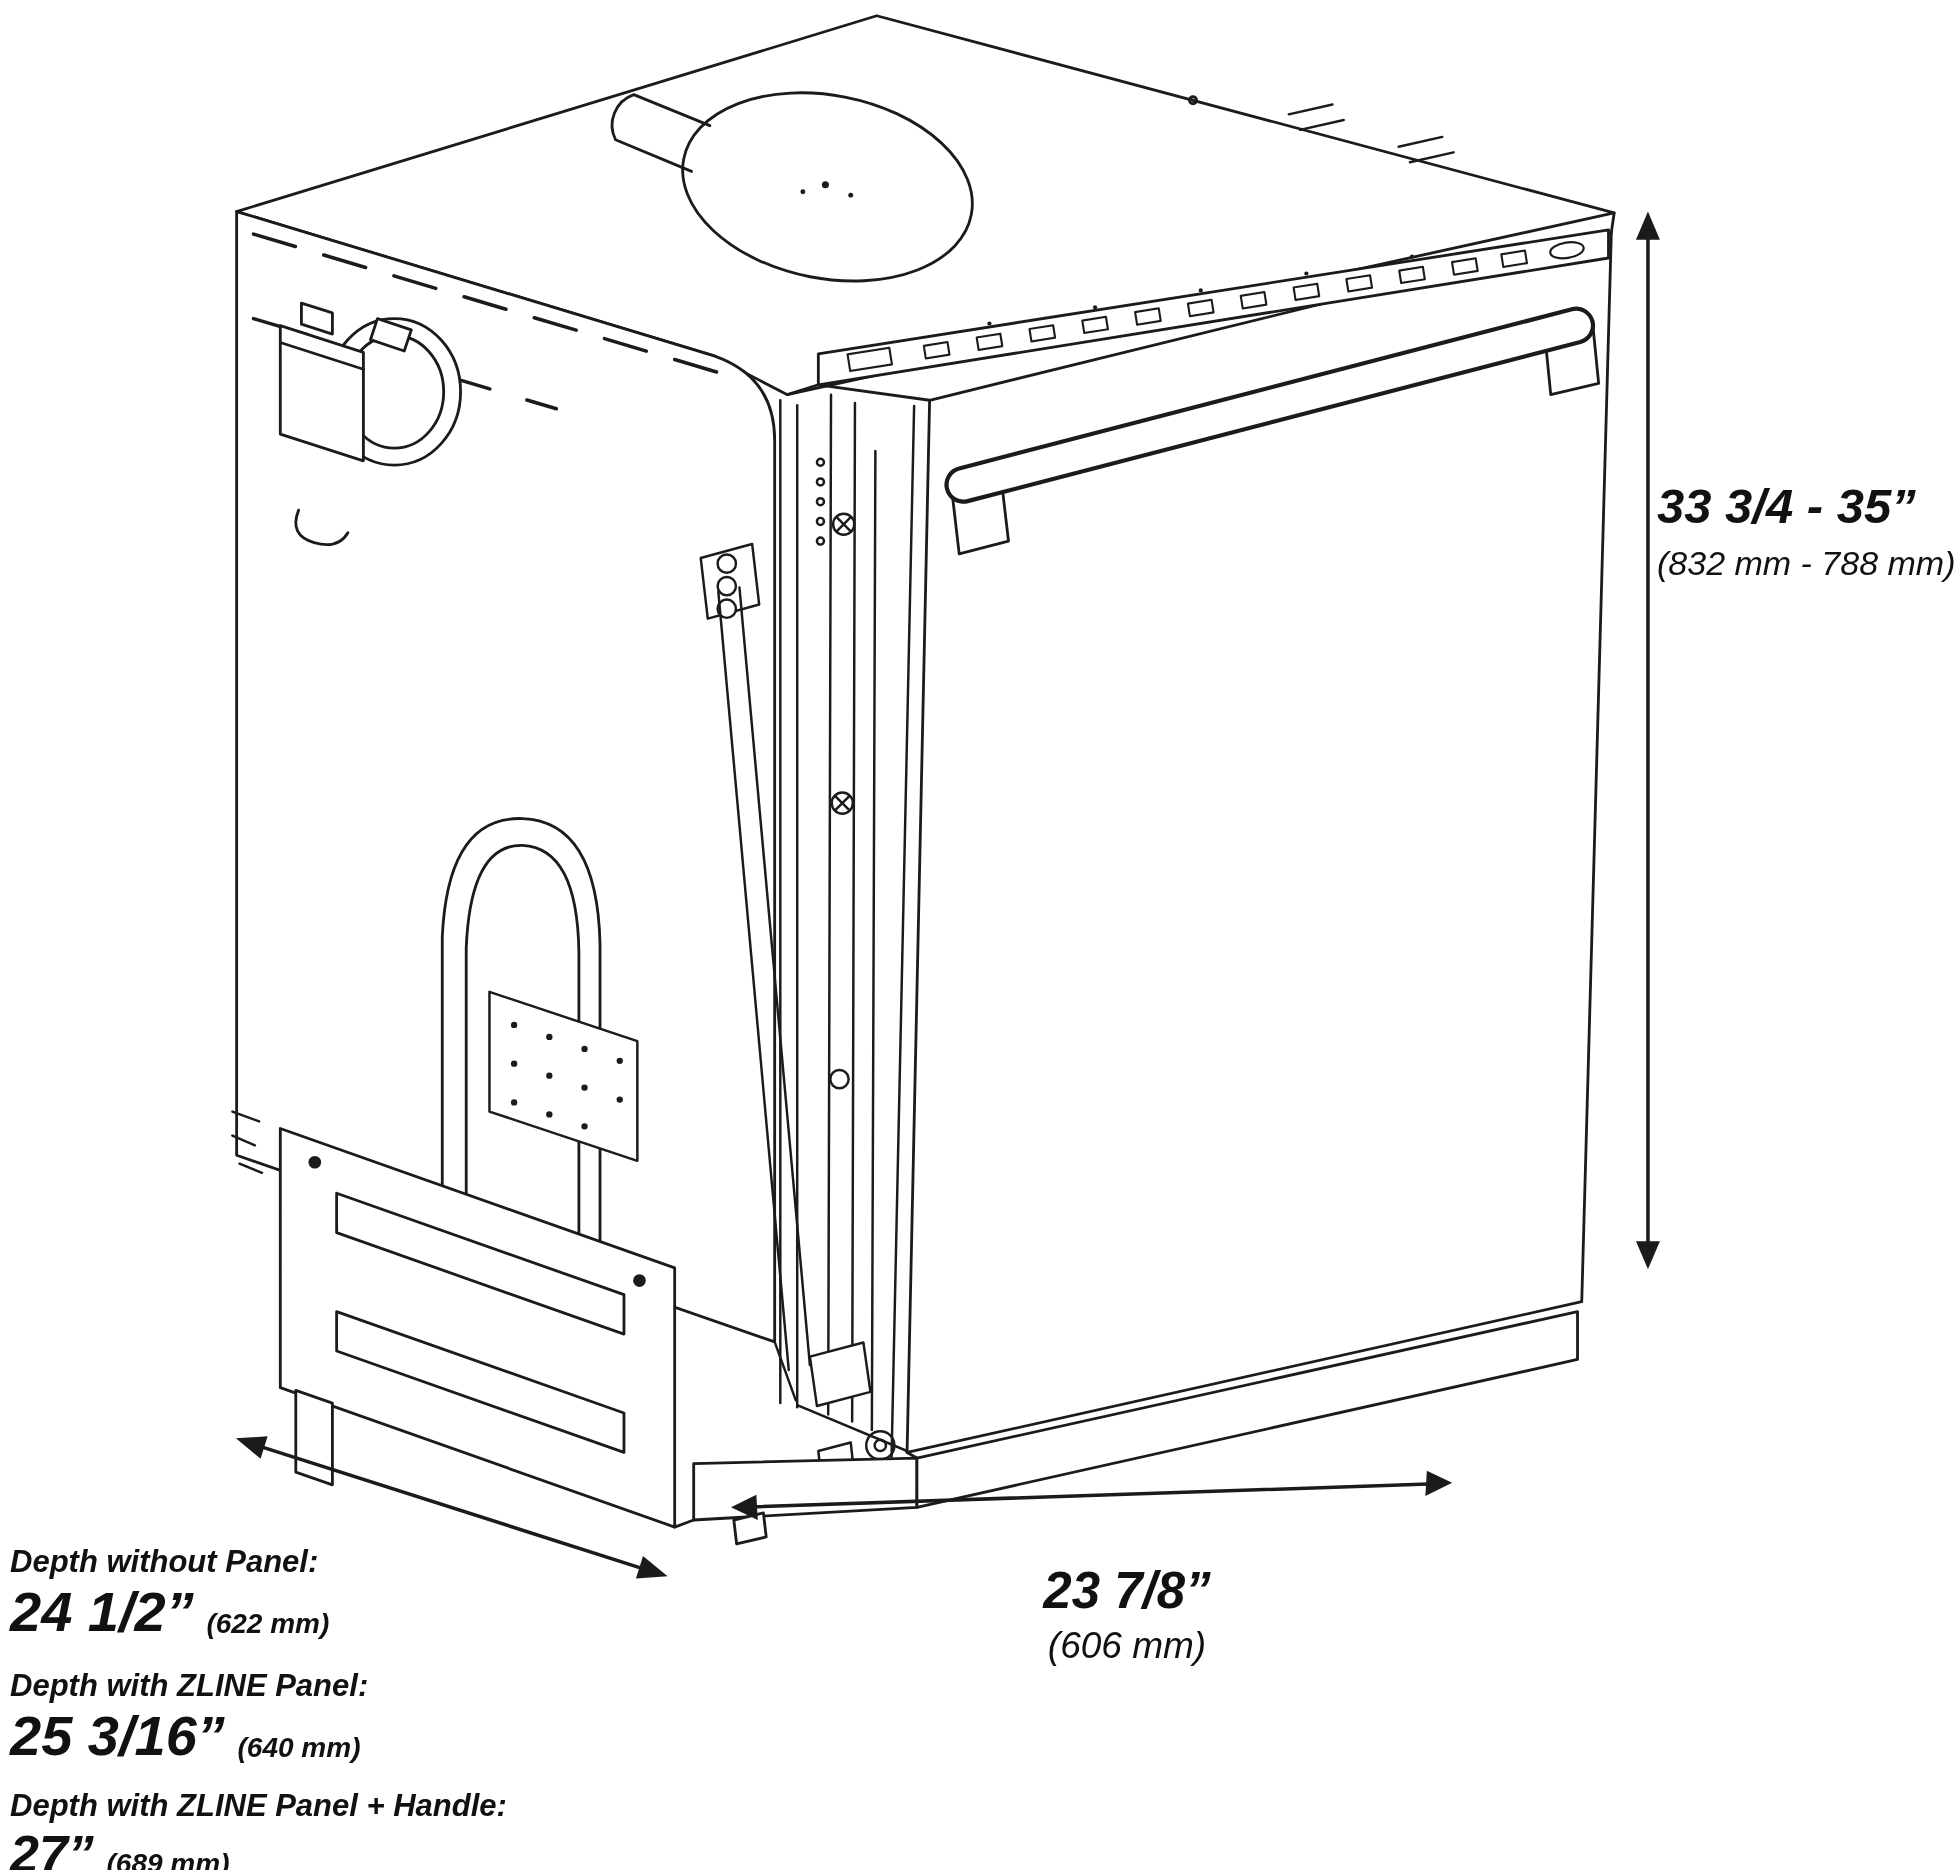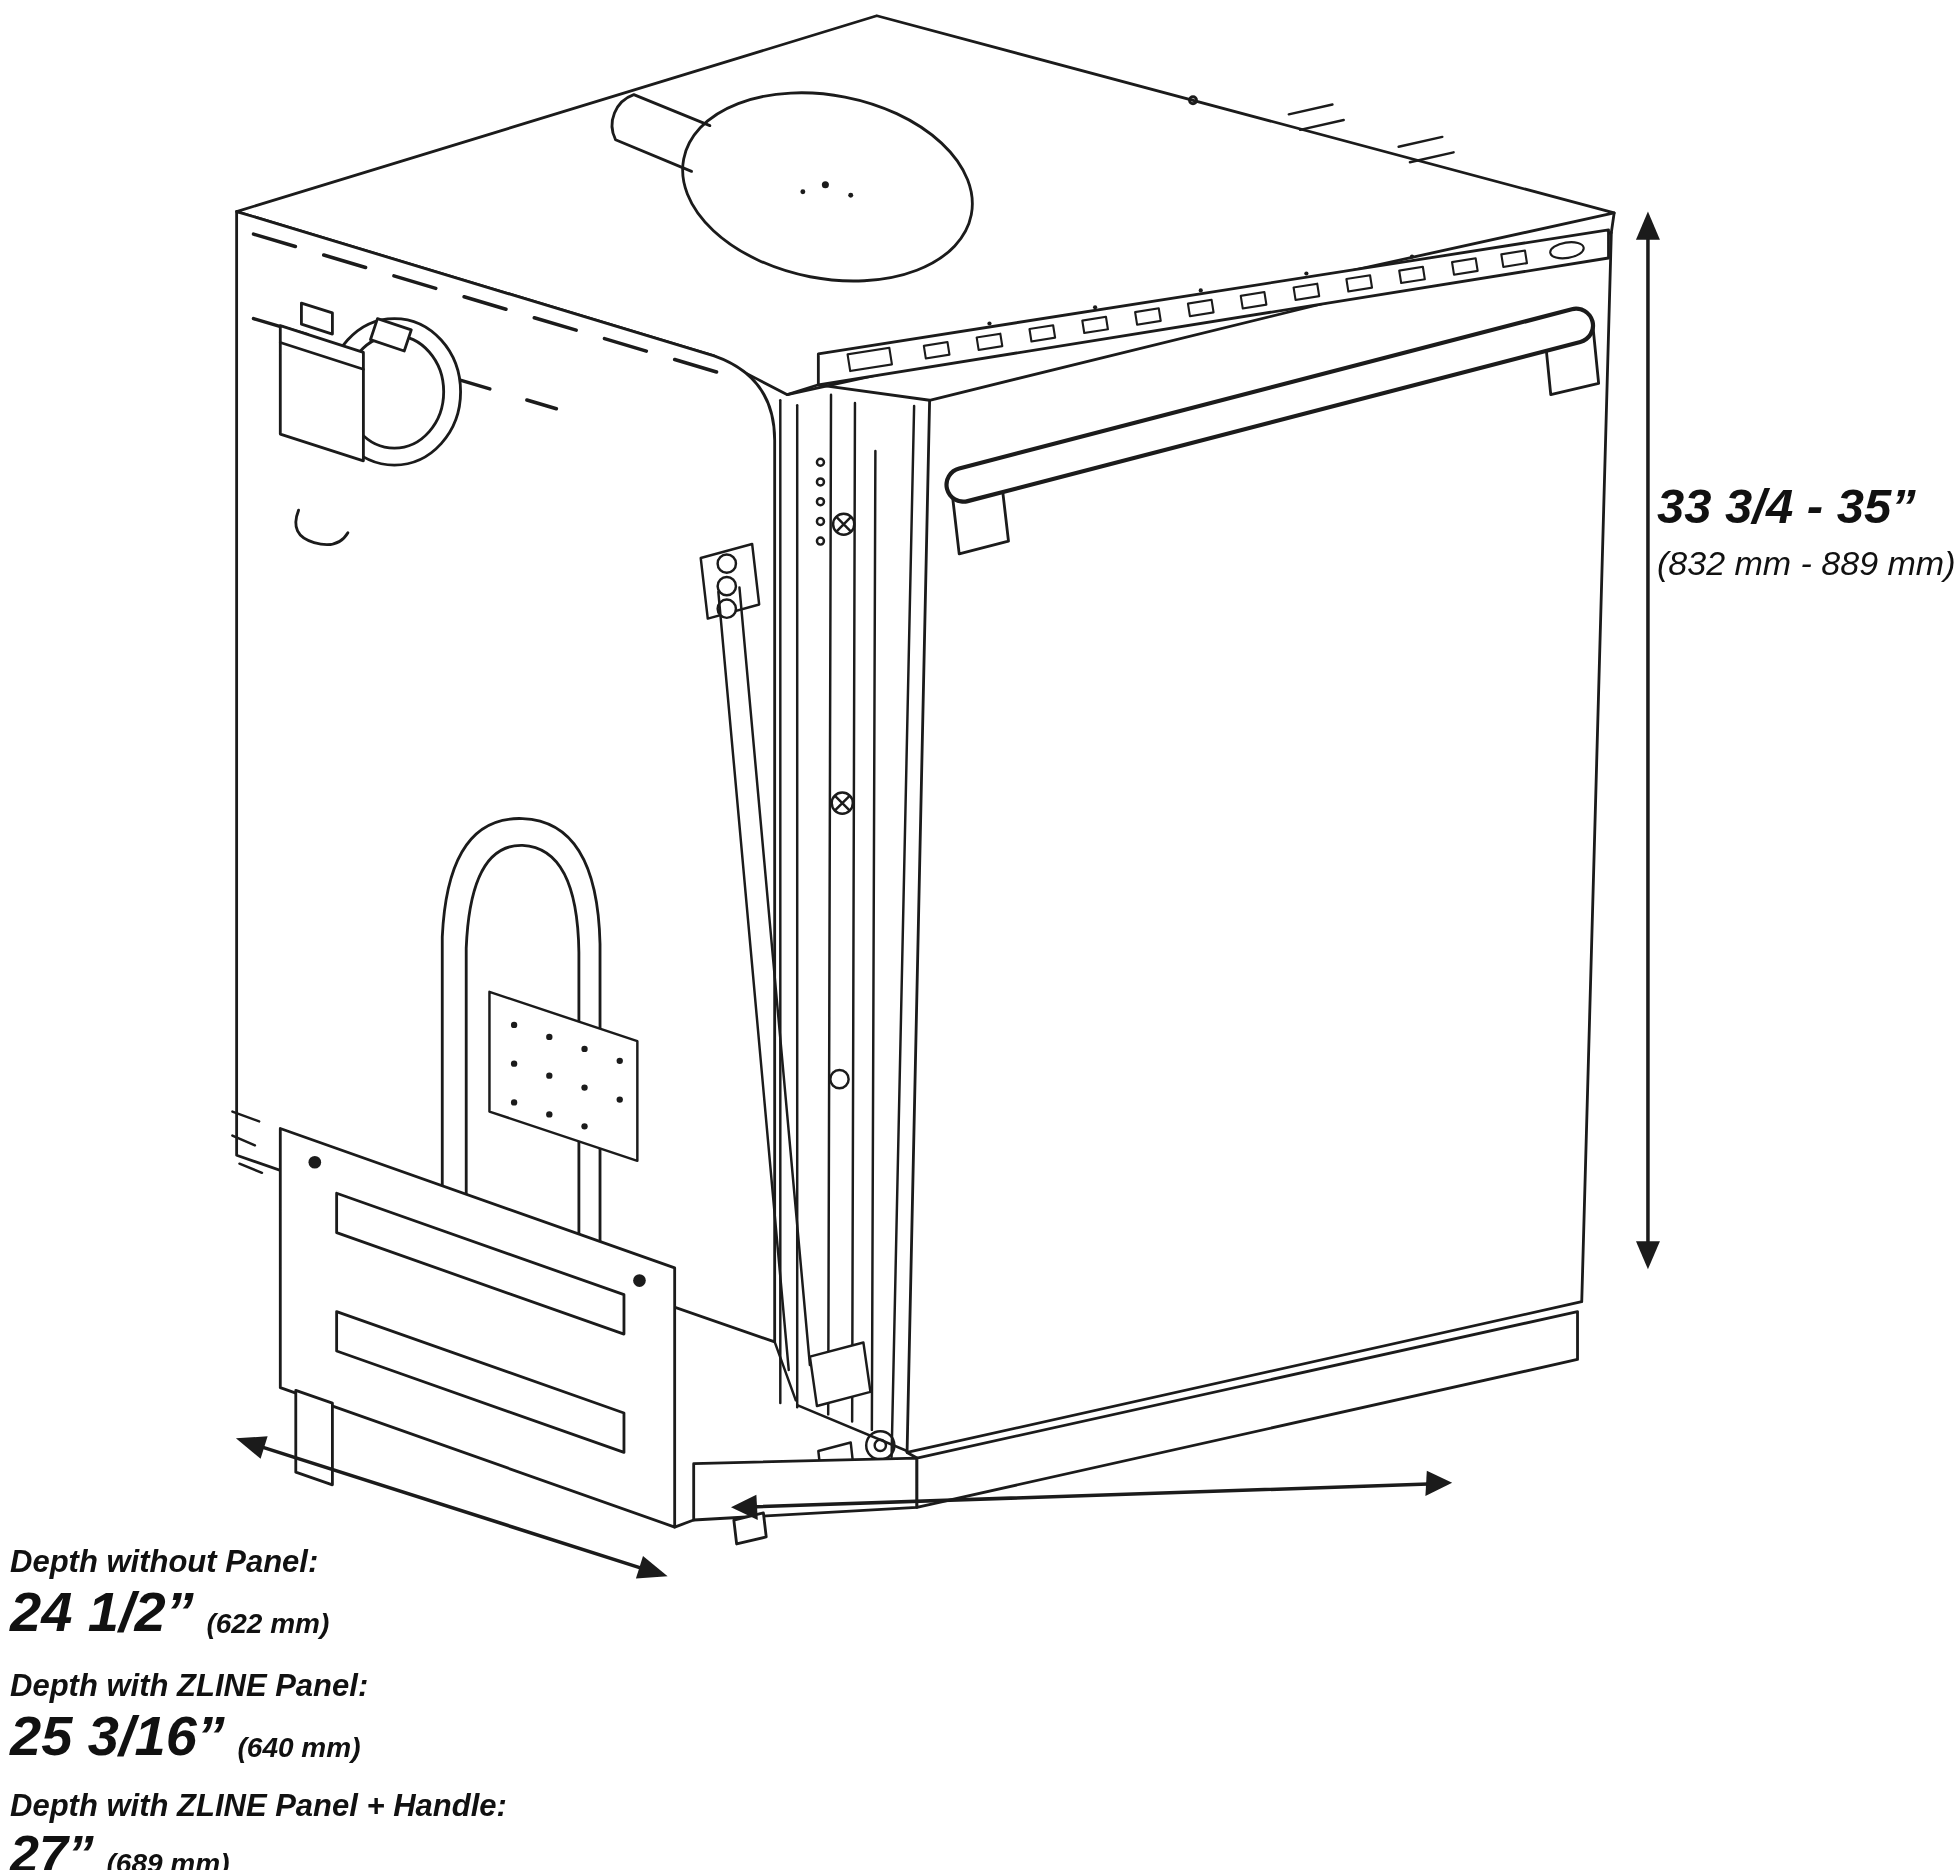--- a/index.html
+++ b/index.html
@@ -178,23 +178,27 @@
   </g>
   <g stroke-width="5">
     <line x1="368" y1="2053" x2="916" y2="2228"></line>
     <polygon points="335,2042 370,2071 380,2039" fill="#1b1b1b" stroke="none"></polygon>
     <polygon points="948,2238 903,2241 913,2209" fill="#1b1b1b" stroke="none"></polygon>
   </g>
 </svg>
 
 <div class="lbl height-block">
   <div class="height-value">33 3/4 - 35”</div>
-  <div class="height-metric">(832 mm - 889 mm)</div>
-</div>
-
+  <div class="height-metric">(832 mm - 788 mm)</div>
+</div>
+
+<div class="lbl width-block">
+  <div class="width-value">23 7/8”</div>
+  <div class="width-metric">(606 mm)</div>
+</div>
 
 <div class="lbl depth1">
   <div class="caption">Depth without Panel:</div>
   <div class="vrow">
     <span class="big">24 1/2”</span>
     <span class="metric">(622 mm)</span>
   </div>
 </div>
 
 <div class="lbl depth2">

